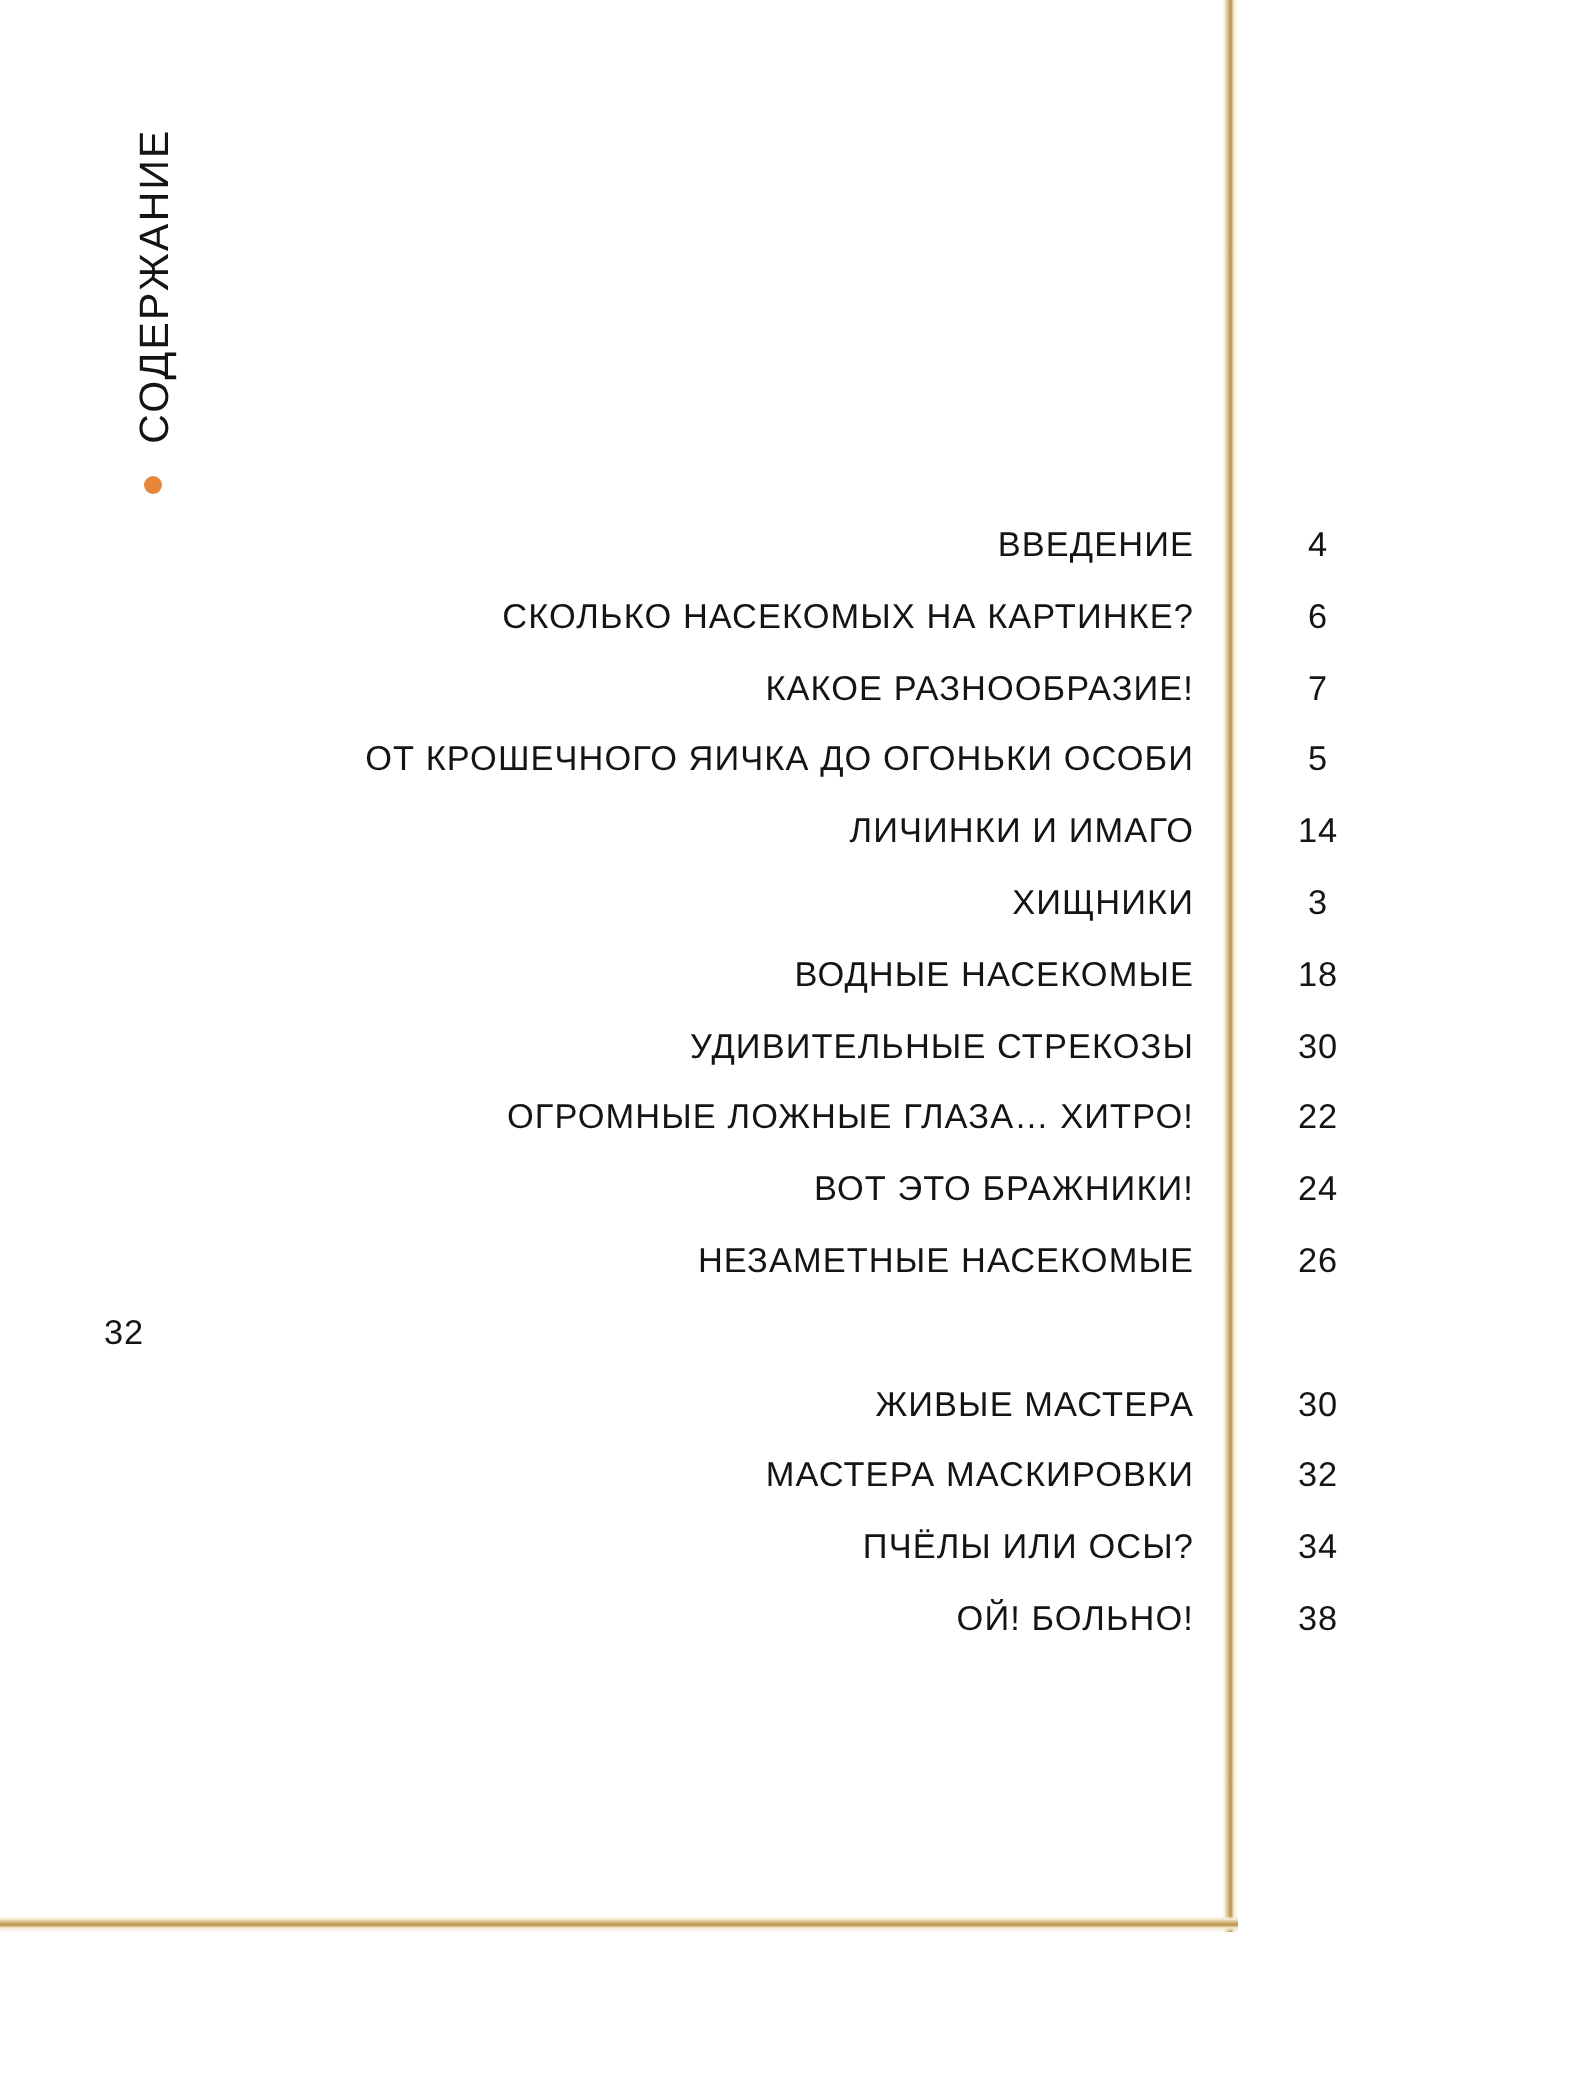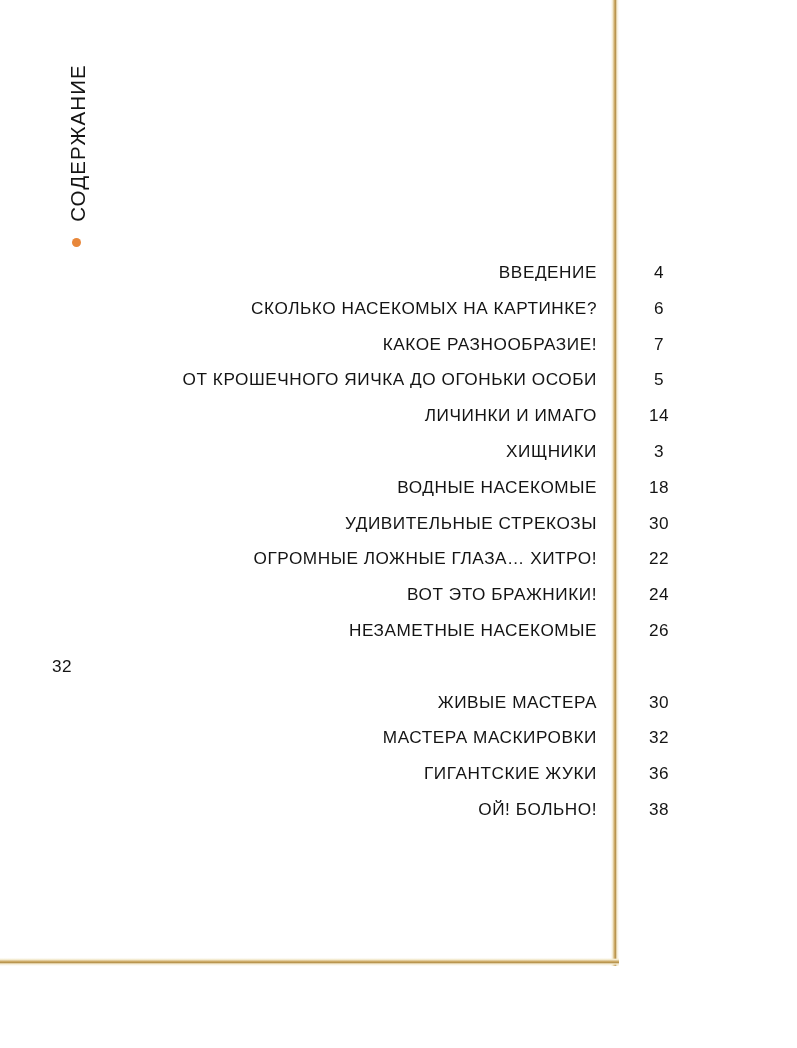--- a/index.html
+++ b/index.html
@@ -172,22 +172,22 @@
       </div>
       <div class="toc-row">
         <span class="toc-label">ЖИВЫЕ МАСТЕРА</span>
         <span class="toc-page">30</span>
       </div>
       <div class="toc-row">
         <span class="toc-label">МАСТЕРА МАСКИРОВКИ</span>
         <span class="toc-page">32</span>
       </div>
       <div class="toc-row">
-        <span class="toc-label">ГИГАНТСКИЕ ЖУКИ</span>
-        <span class="toc-page">36</span>
+        <span class="toc-label">ПЧЁЛЫ ИЛИ ОСЫ?</span>
+        <span class="toc-page">34</span>
       </div>
       <div class="toc-row">
         <span class="toc-label">ОЙ! БОЛЬНО!</span>
         <span class="toc-page">38</span>
       </div>
     </div>
 
 </div>
 
 </body></html>

